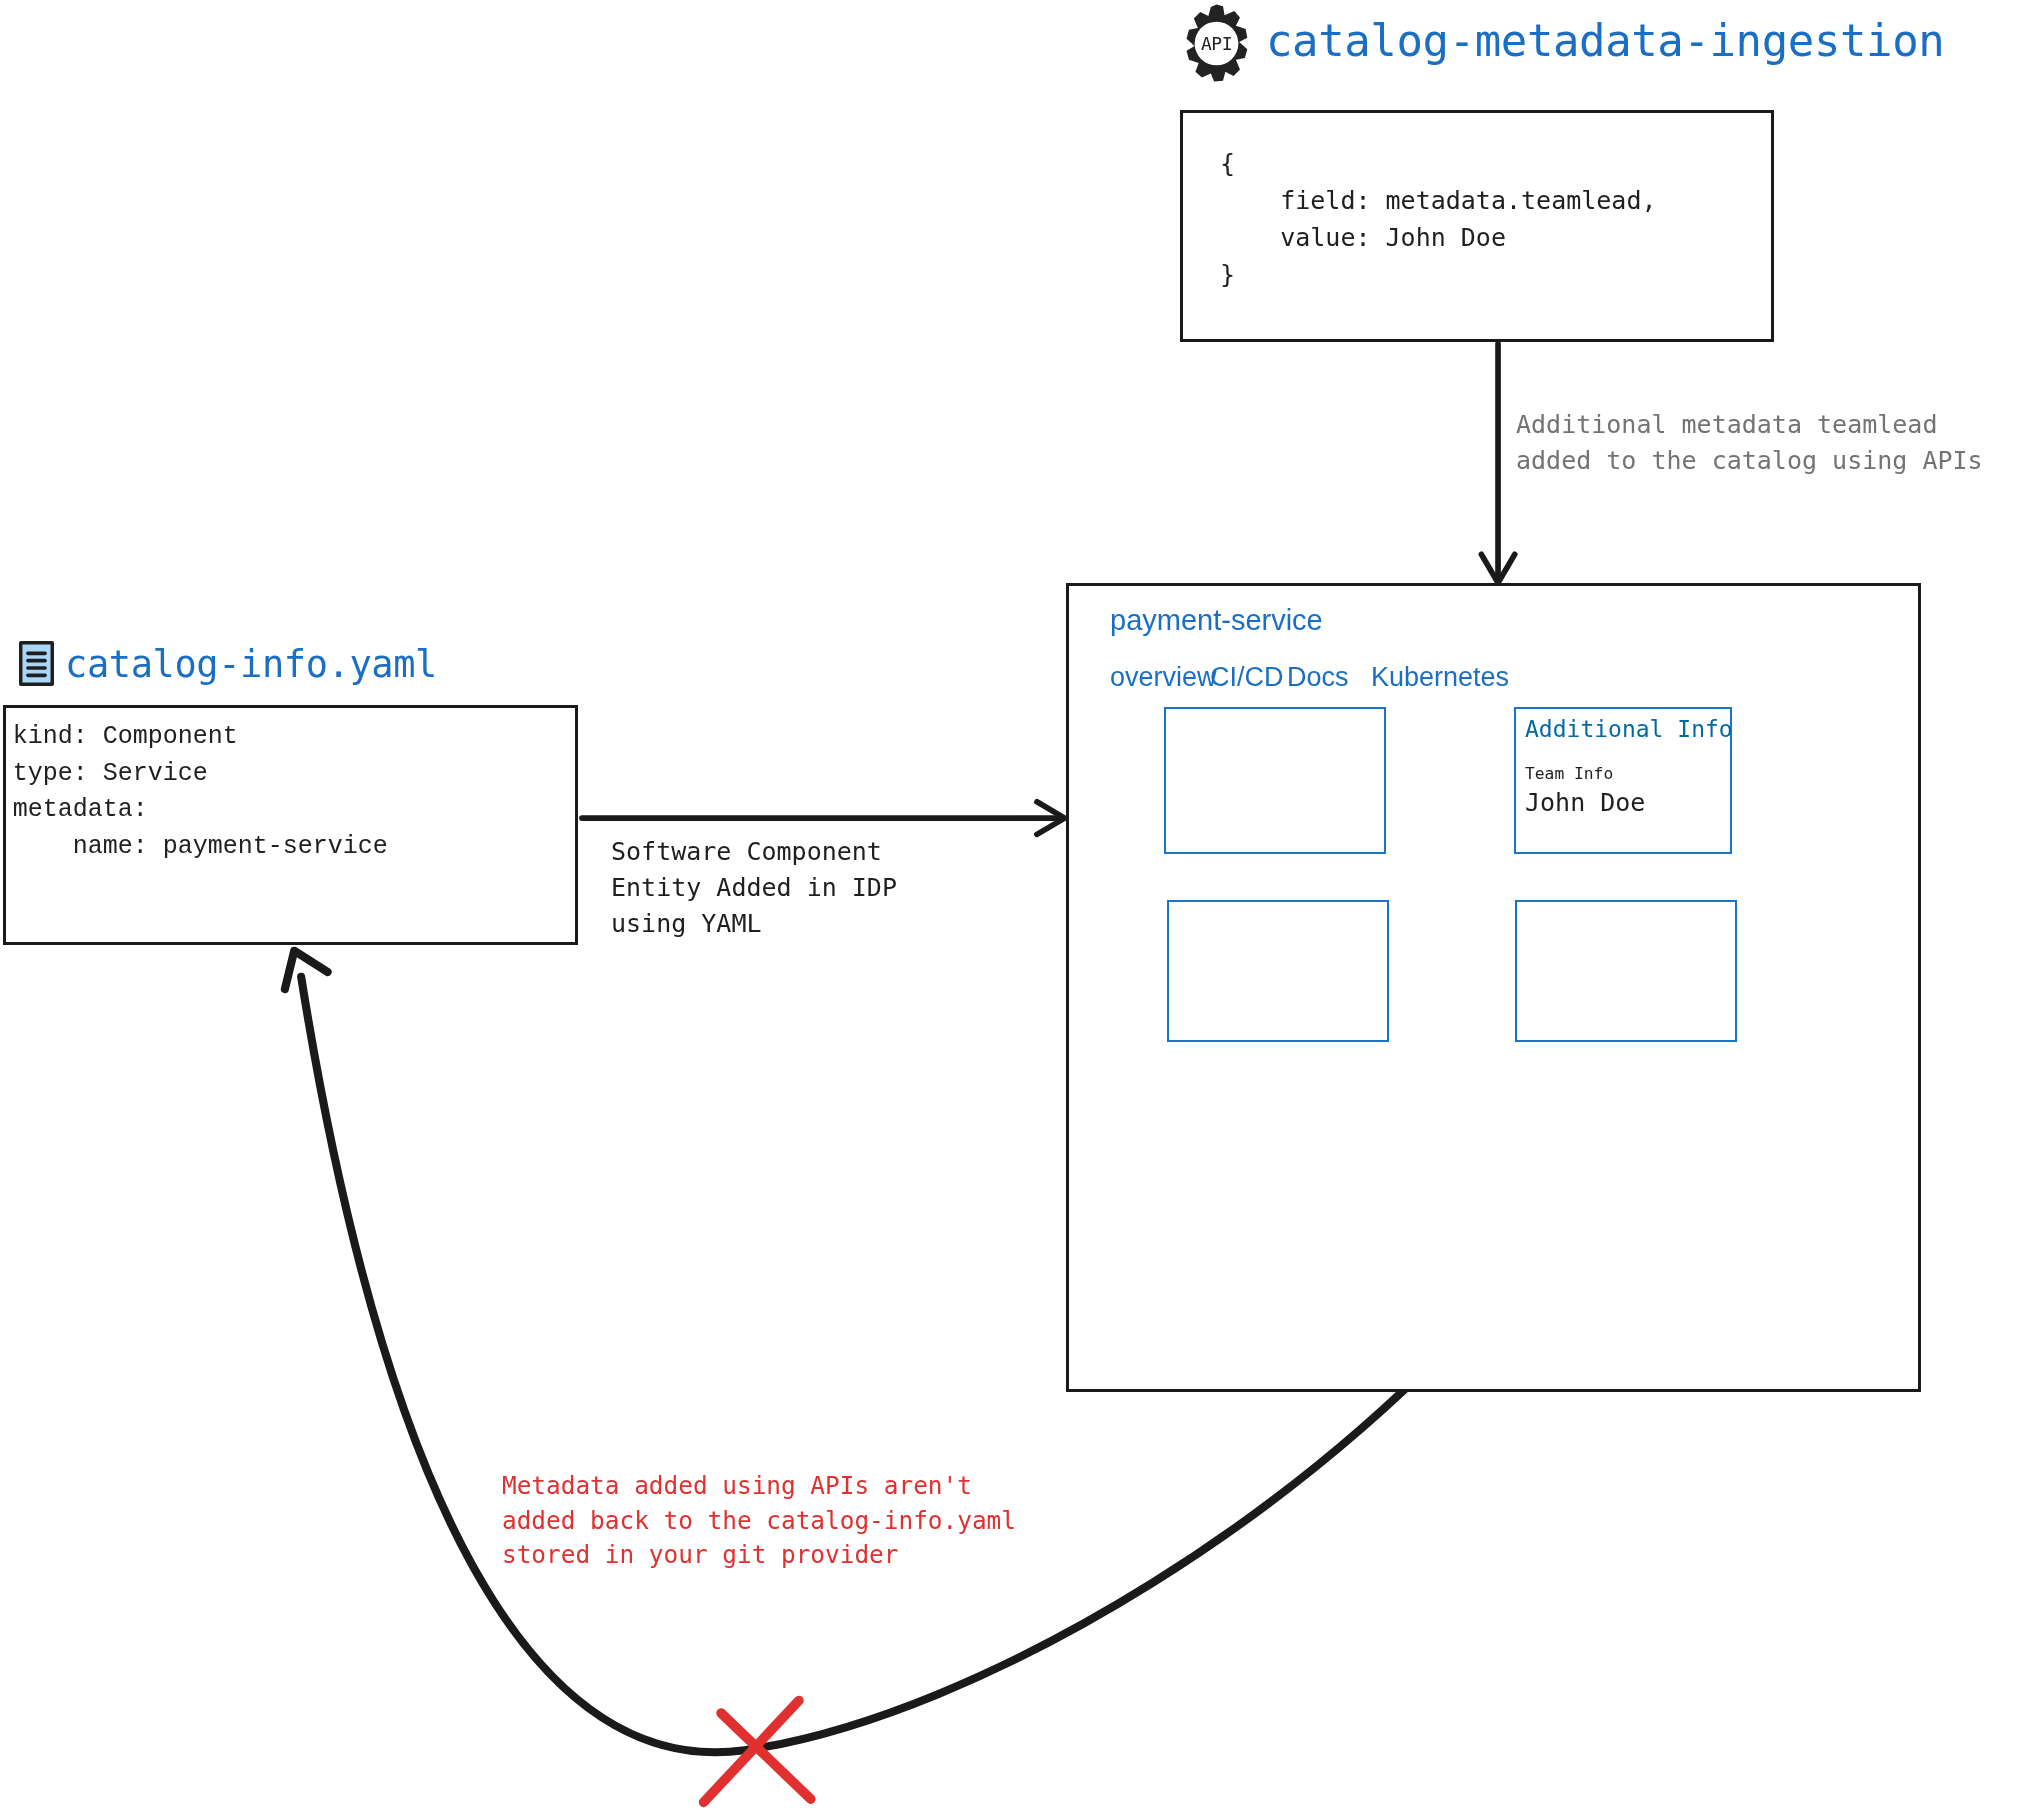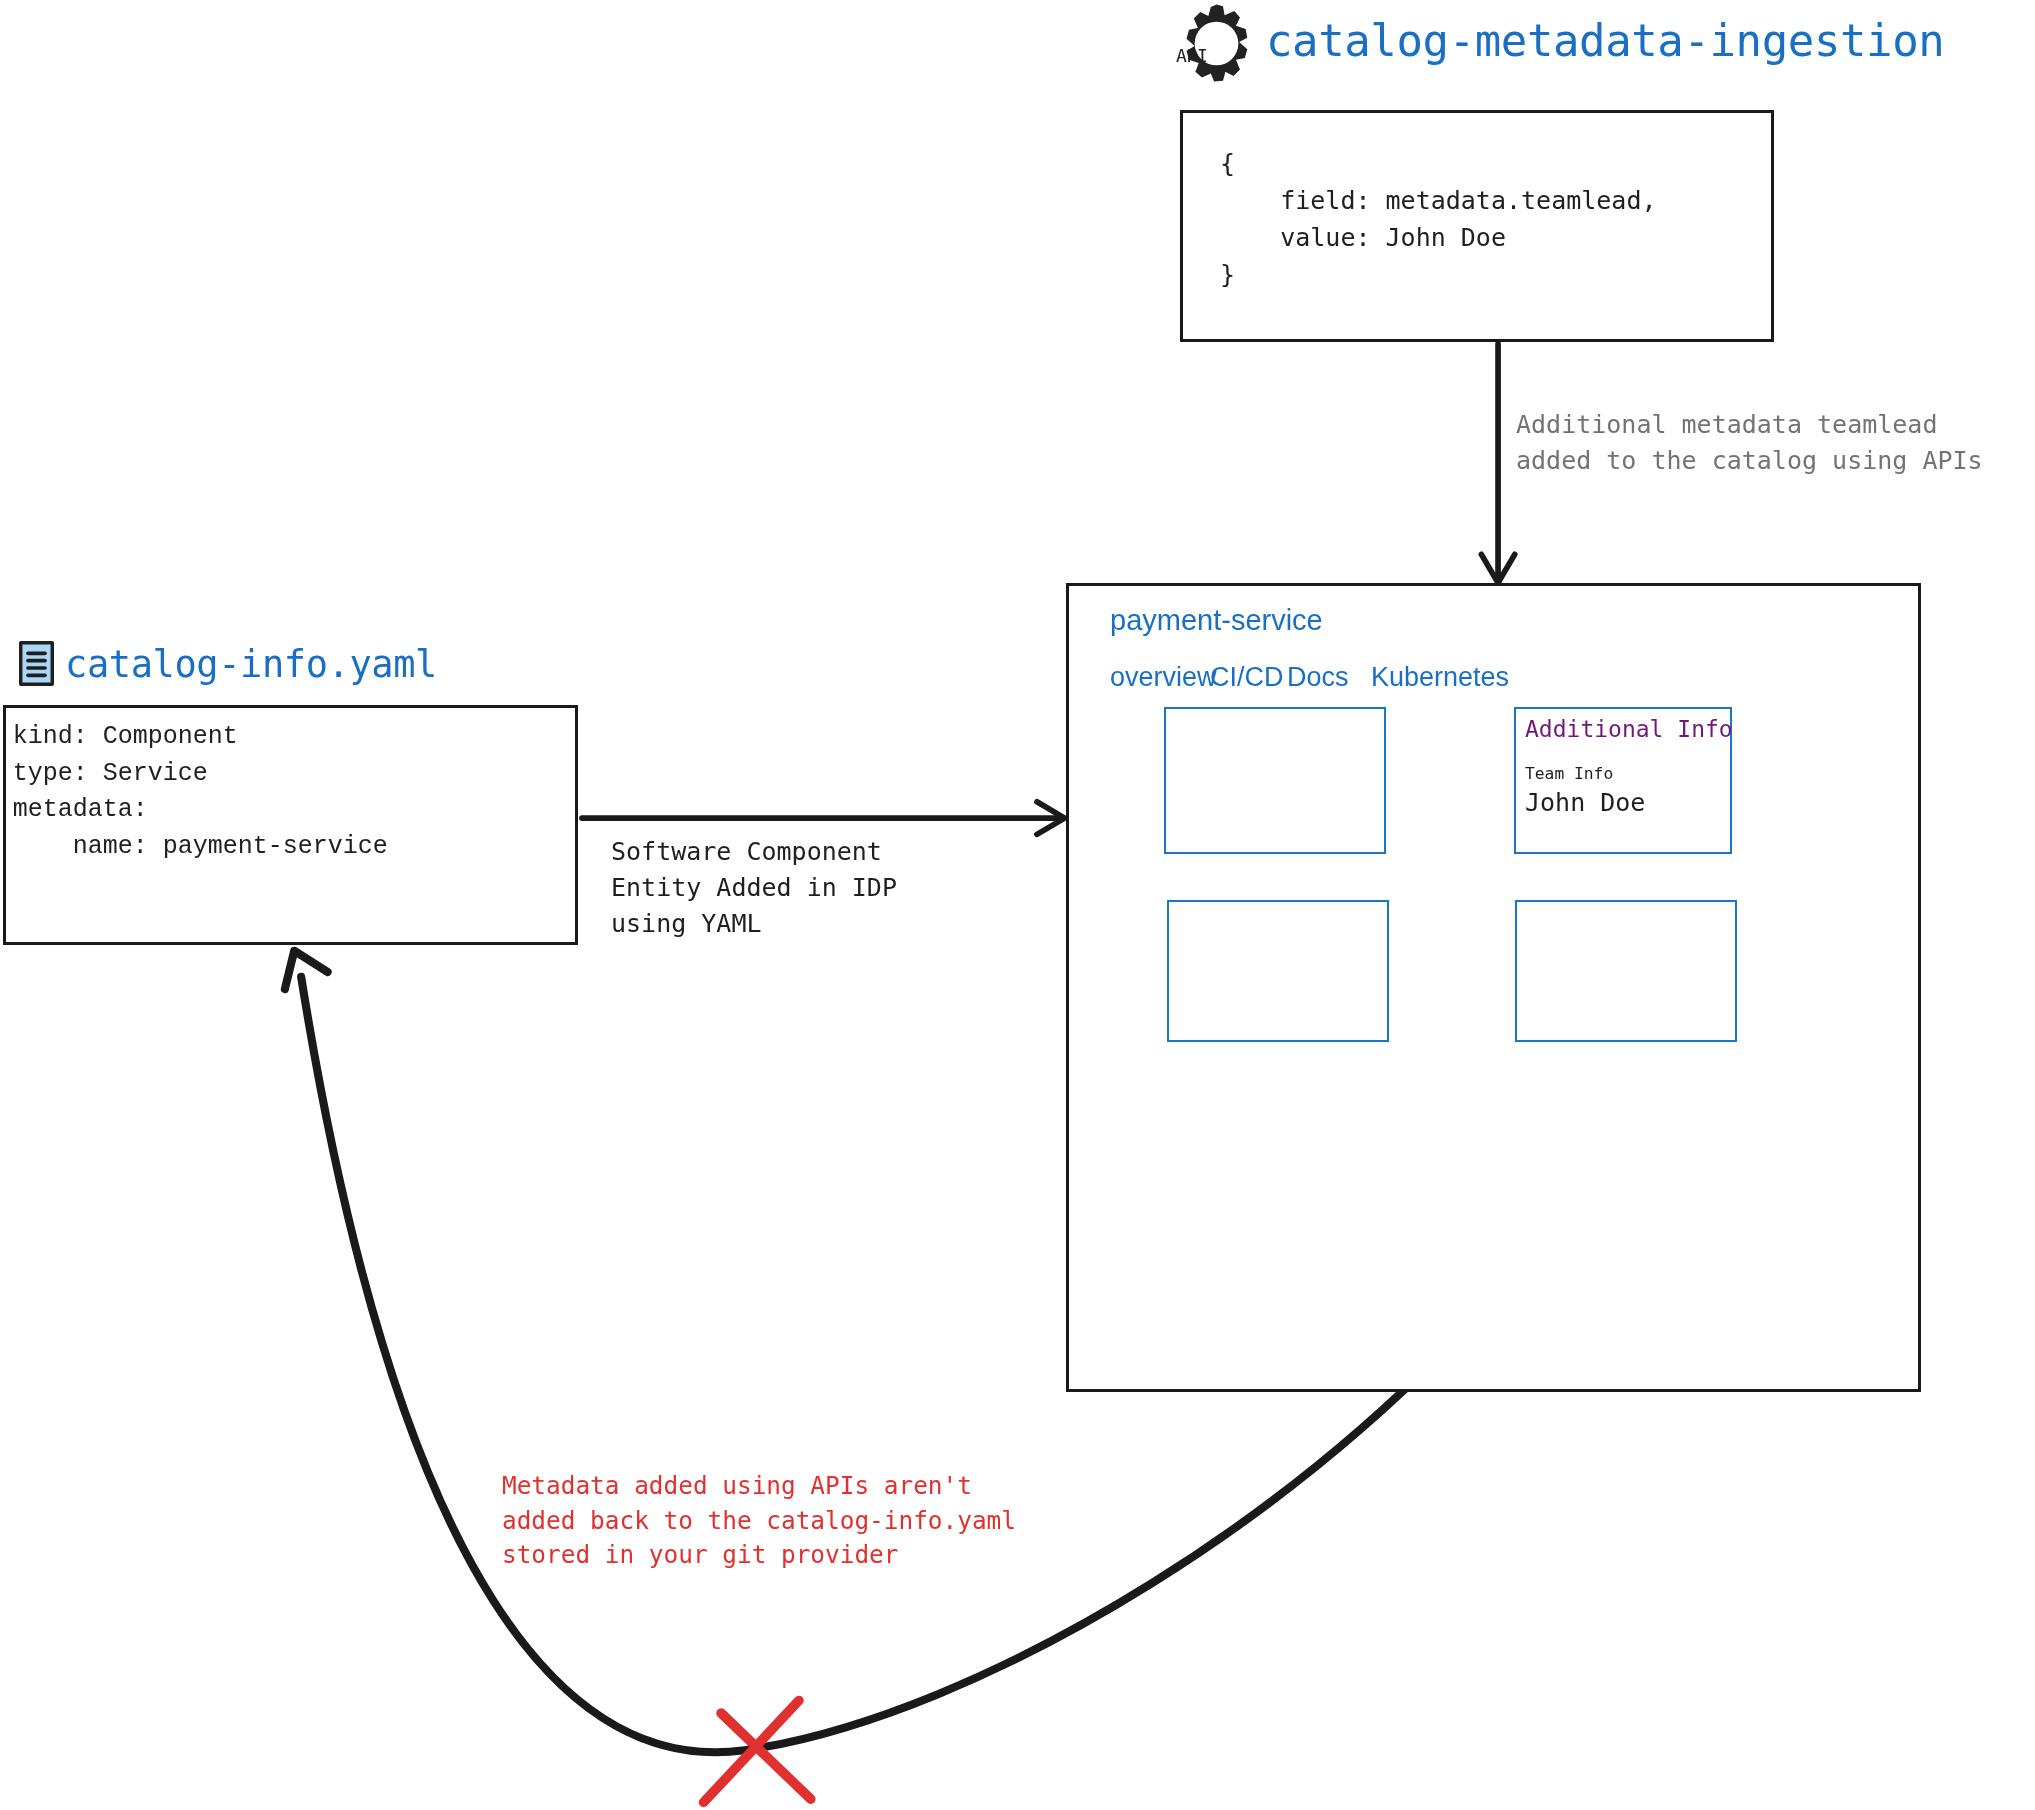--- a/index.html
+++ b/index.html
@@ -193,21 +193,21 @@
   #card-info      { left: 445px; top: 121px;  width: 218px;  height: 147px; }
   #card-bottom-l  { left: 98px;  top: 314px;  width: 222px;  height: 142px; }
   #card-bottom-r  { left: 446px; top: 314px;  width: 222px;  height: 142px; }
 
   #info-heading {
     position: absolute;
     left: 9px;
     top: 9px;
     font-size: 23px;
     line-height: 1.0;
-    color: #701a75;
+    color: #0369a1;
     white-space: nowrap;
     font-family: "DejaVu Sans Mono", "Liberation Mono", monospace;
   }
   #info-label {
     position: absolute;
     left: 9px;
     top: 57px;
     font-size: 16.3px;
     line-height: 1.0;
     color: #1f1f1f;
@@ -277,21 +277,21 @@
           L 88 57 L 85 68 L 74 70
           L 79 82 L 71 90 L 61 85
           L 58 96 L 47 97 L 43 87
           L 32 92 L 24 85 L 28 74
           L 16 70 L 13 59 L 23 53
           L 13 44 L 16 33 L 27 31
           L 22 19 L 30 11 L 40 16
           L 43 5 Z"></path>
         <circle cx="50" cy="50" r="27" fill="#ffffff"></circle>
       </svg>
-      <div style="position:absolute;left:0;top:12px;width:81px;height:81px;display:flex;align-items:center;justify-content:flex-start;">
+      <div style="position:absolute;left:0;top:0;width:81px;height:81px;display:flex;align-items:center;justify-content:center;">
         <span style="font-family:'DejaVu Sans Mono','Liberation Mono',monospace;font-size:18px;color:#222;letter-spacing:-0.4px;">API</span>
       </div>
     </div>
     <div id="api-title">catalog-metadata-ingestion</div>
   </div>
 
   <div class="abs" id="json-box">
     <div id="json-code">{
     field: metadata.teamlead,
     value: John Doe

